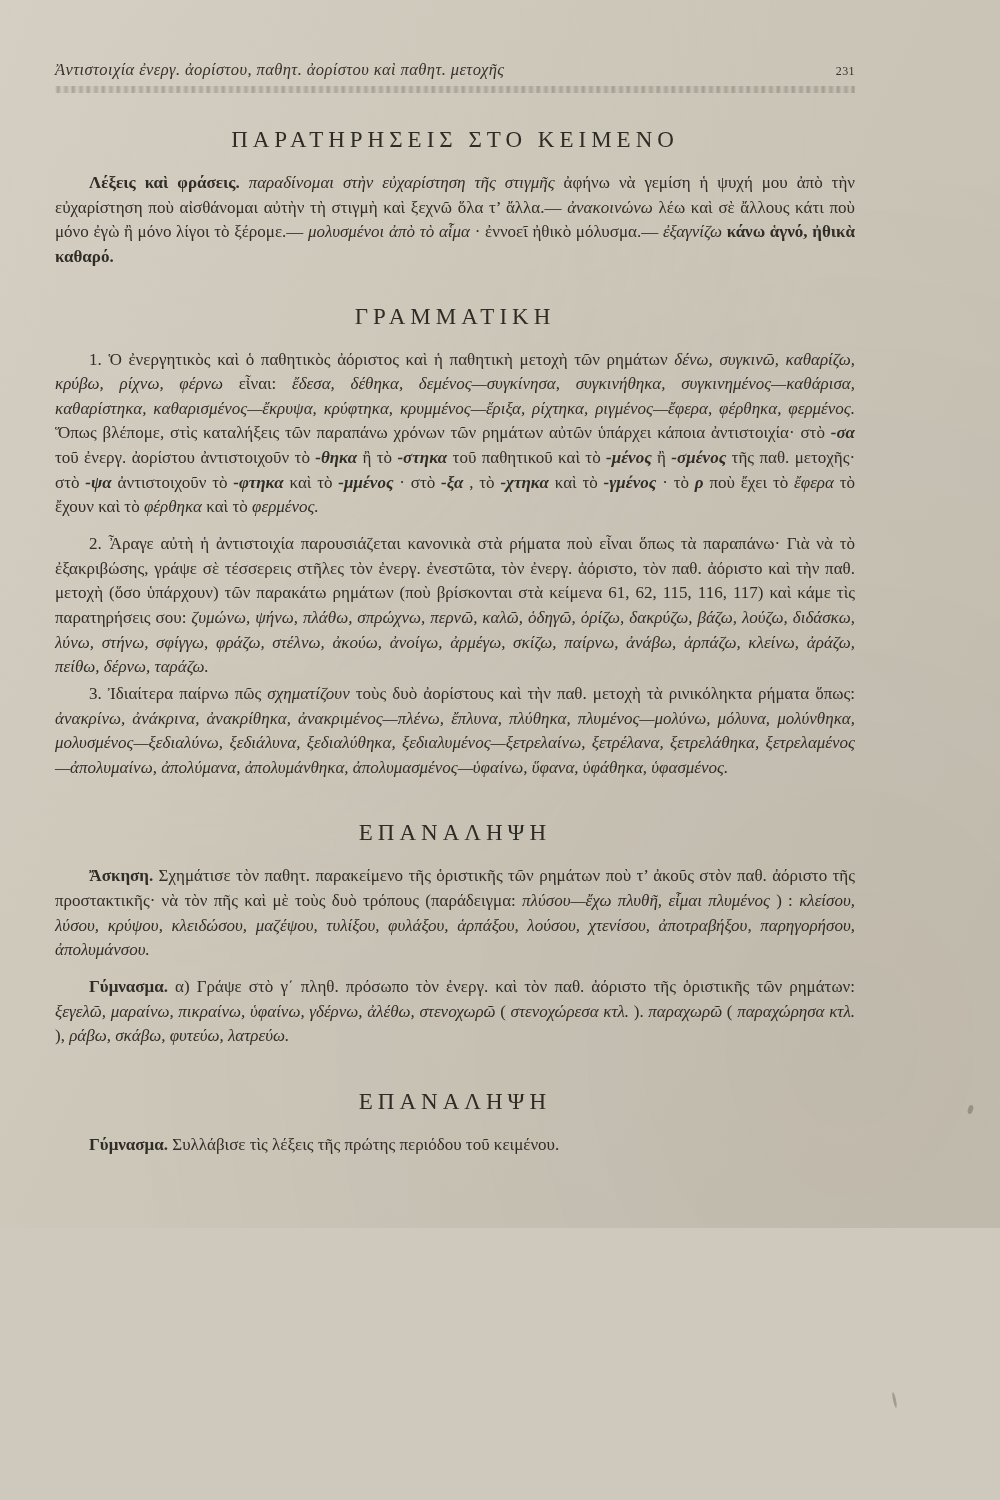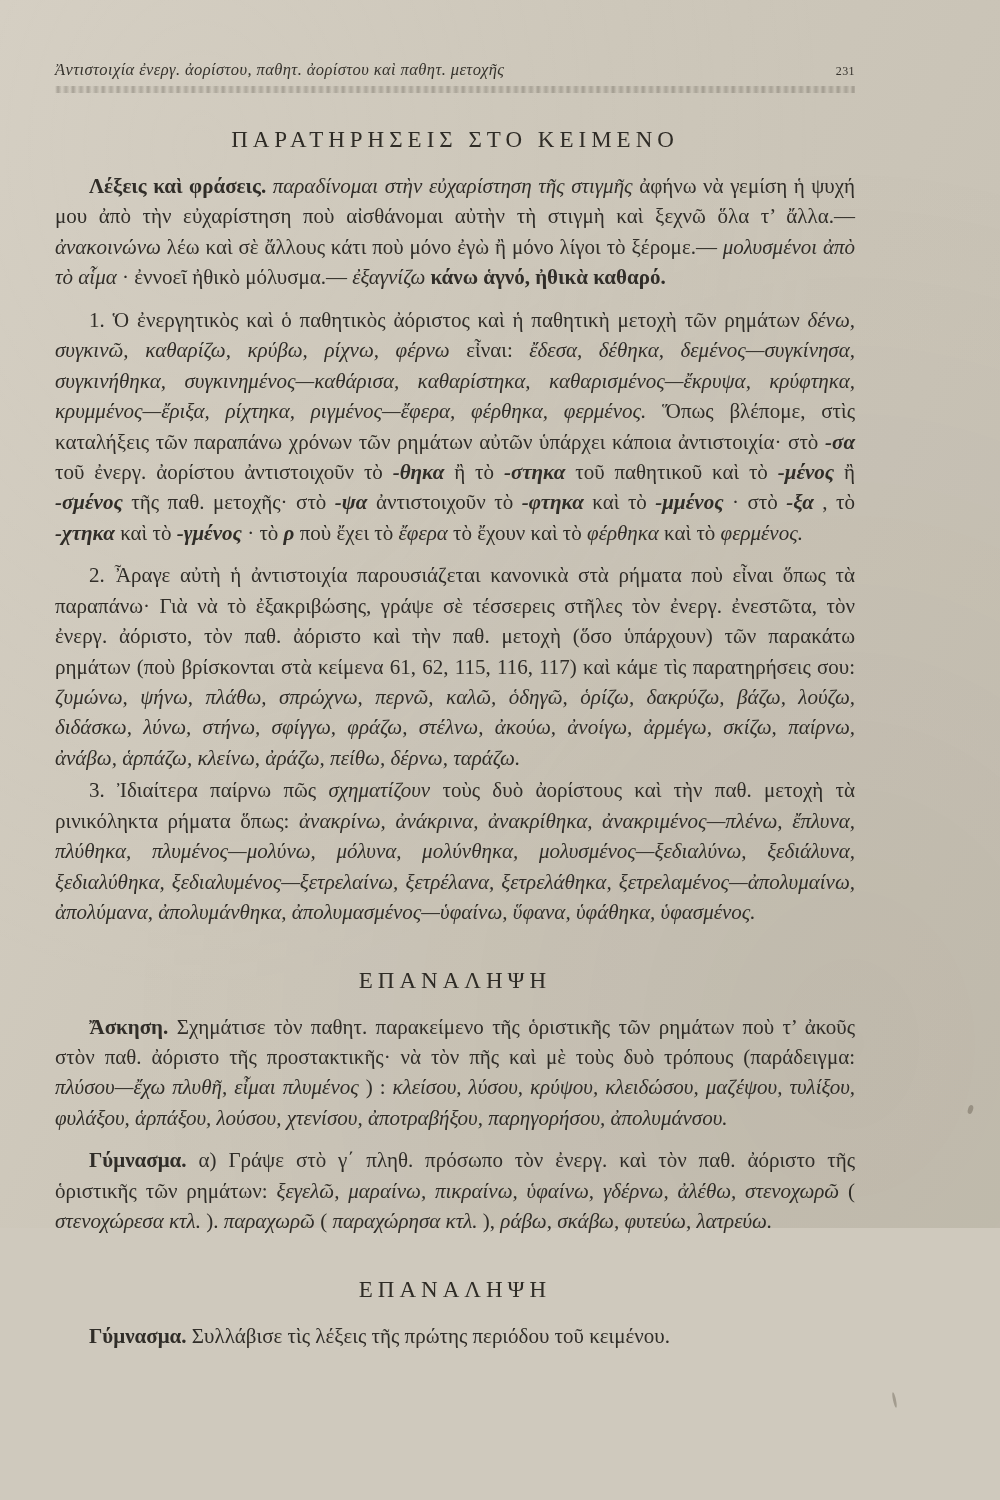--- a/index.html
+++ b/index.html
@@ -78,21 +78,21 @@
     font-size: 23px;
     letter-spacing: 5px;
     margin: 34px 0 18px 0;
     color: #2f2c26;
   }
   h2.section.tight { margin-top: 40px; }
 
   
   p {
     margin: 0 0 5px 0;
-    font-size: 21px;
+    font-size: 17px;
     line-height: 1.45;
     text-align: justify;
     text-justify: inter-word;
     color: #302d28;
   }
   p.ind { text-indent: 34px; }
   .b { font-weight: bold; }
   .i { font-style: italic; }
   .bi { font-weight: bold; font-style: italic; }
 
@@ -132,20 +132,21 @@
       <span>λέω καὶ σὲ ἄλλους κάτι ποὺ μόνο ἐγὼ ἢ μόνο λίγοι τὸ ξέρομε.— </span>
       <span class="i">μολυσμένοι</span>
       <span class="i"> ἀπὸ τὸ </span>
       <span class="i">αἷμα</span>
       <span>· ἐννοεῖ ἠθικὸ μόλυσμα.—</span>
       <span class="i">ἐξαγνίζω</span>
       <span class="b"> κάνω ἁγνό, ἠθικὰ καθαρό.</span>
     </p>
 
 
+    <h2 class="section">ΓΡΑΜΜΑΤΙΚΗ</h2>
 
     <p class="ind numbered">
       <span>1.</span>
       <span> Ὁ ἐνεργητικὸς καὶ ὁ παθητικὸς ἀόριστος καὶ ἡ παθητικὴ μετοχὴ τῶν ρημάτων </span>
       <span class="i">δένω, συγκινῶ, καθαρίζω, κρύβω, ρίχνω, φέρνω</span>
       <span> εἶναι: </span>
       <span class="i">ἔδεσα, δέθηκα, δεμένος—συγκίνησα, συγκινήθηκα, συγκινημένος—καθάρισα, καθαρίστηκα, καθαρισμένος—ἔκρυψα, κρύφτηκα, κρυμμένος—ἔριξα, ρίχτηκα, ριγμένος—ἔφερα, φέρθηκα, φερμένος.</span>
       <span> Ὅπως βλέπομε, στὶς καταλήξεις τῶν παραπάνω χρόνων τῶν ρημάτων αὐτῶν ὑπάρχει κάποια ἀντιστοιχία· στὸ </span>
       <span class="bi">-σα</span>
       <span> τοῦ ἐνεργ. ἀορίστου ἀντιστοιχοῦν τὸ </span>

